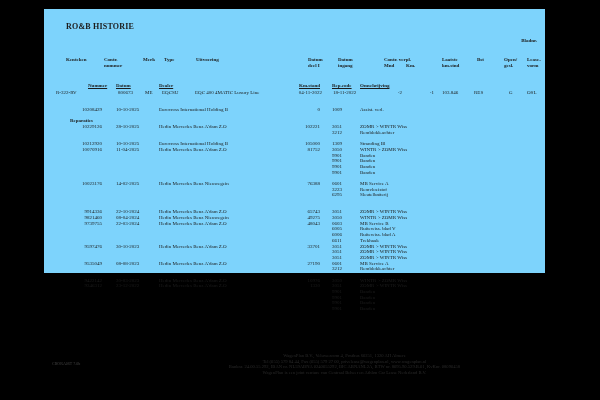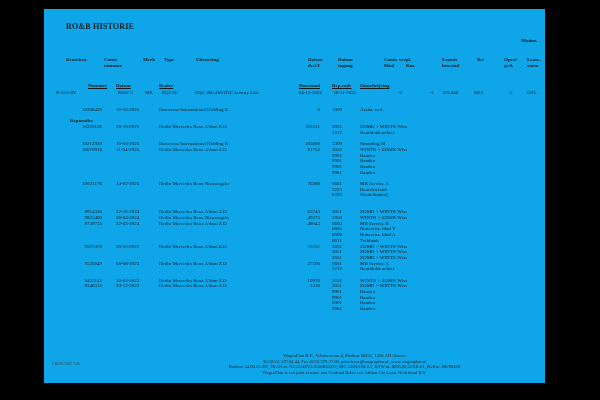--- a/index.html
+++ b/index.html
@@ -1,17 +1,17 @@
 <!DOCTYPE html>
 <html><head>
 <meta charset="utf-8">
 <style>
   html,body{margin:0;padding:0;width:600px;height:400px;overflow:hidden;background:#000;}
   .canvas{position:relative;width:600px;height:400px;background:#000;}
-  .page{position:absolute;left:44px;top:9px;width:501px;height:374px;background:#0ea5e9;
+  .page{position:absolute;left:44px;top:9px;width:501px;height:264px;background:#7dd3fc;
         font-family:"Liberation Serif",serif;color:#1c1c1c;}
   .cell{position:absolute;font-size:5px;line-height:5.7px;white-space:pre-line;}
   .title{position:absolute;left:22px;top:13px;font-size:8px;font-weight:bold;letter-spacing:.2px;}
   .bladnr{position:absolute;right:8px;top:29px;font-size:5px;font-weight:bold;}
   
   .h1{top:48px;font-weight:bold;}
   .h1b{top:53.7px;font-weight:bold;white-space:nowrap;}
   
   .h2{top:74px;font-weight:bold;text-decoration:underline;white-space:nowrap;}
   

